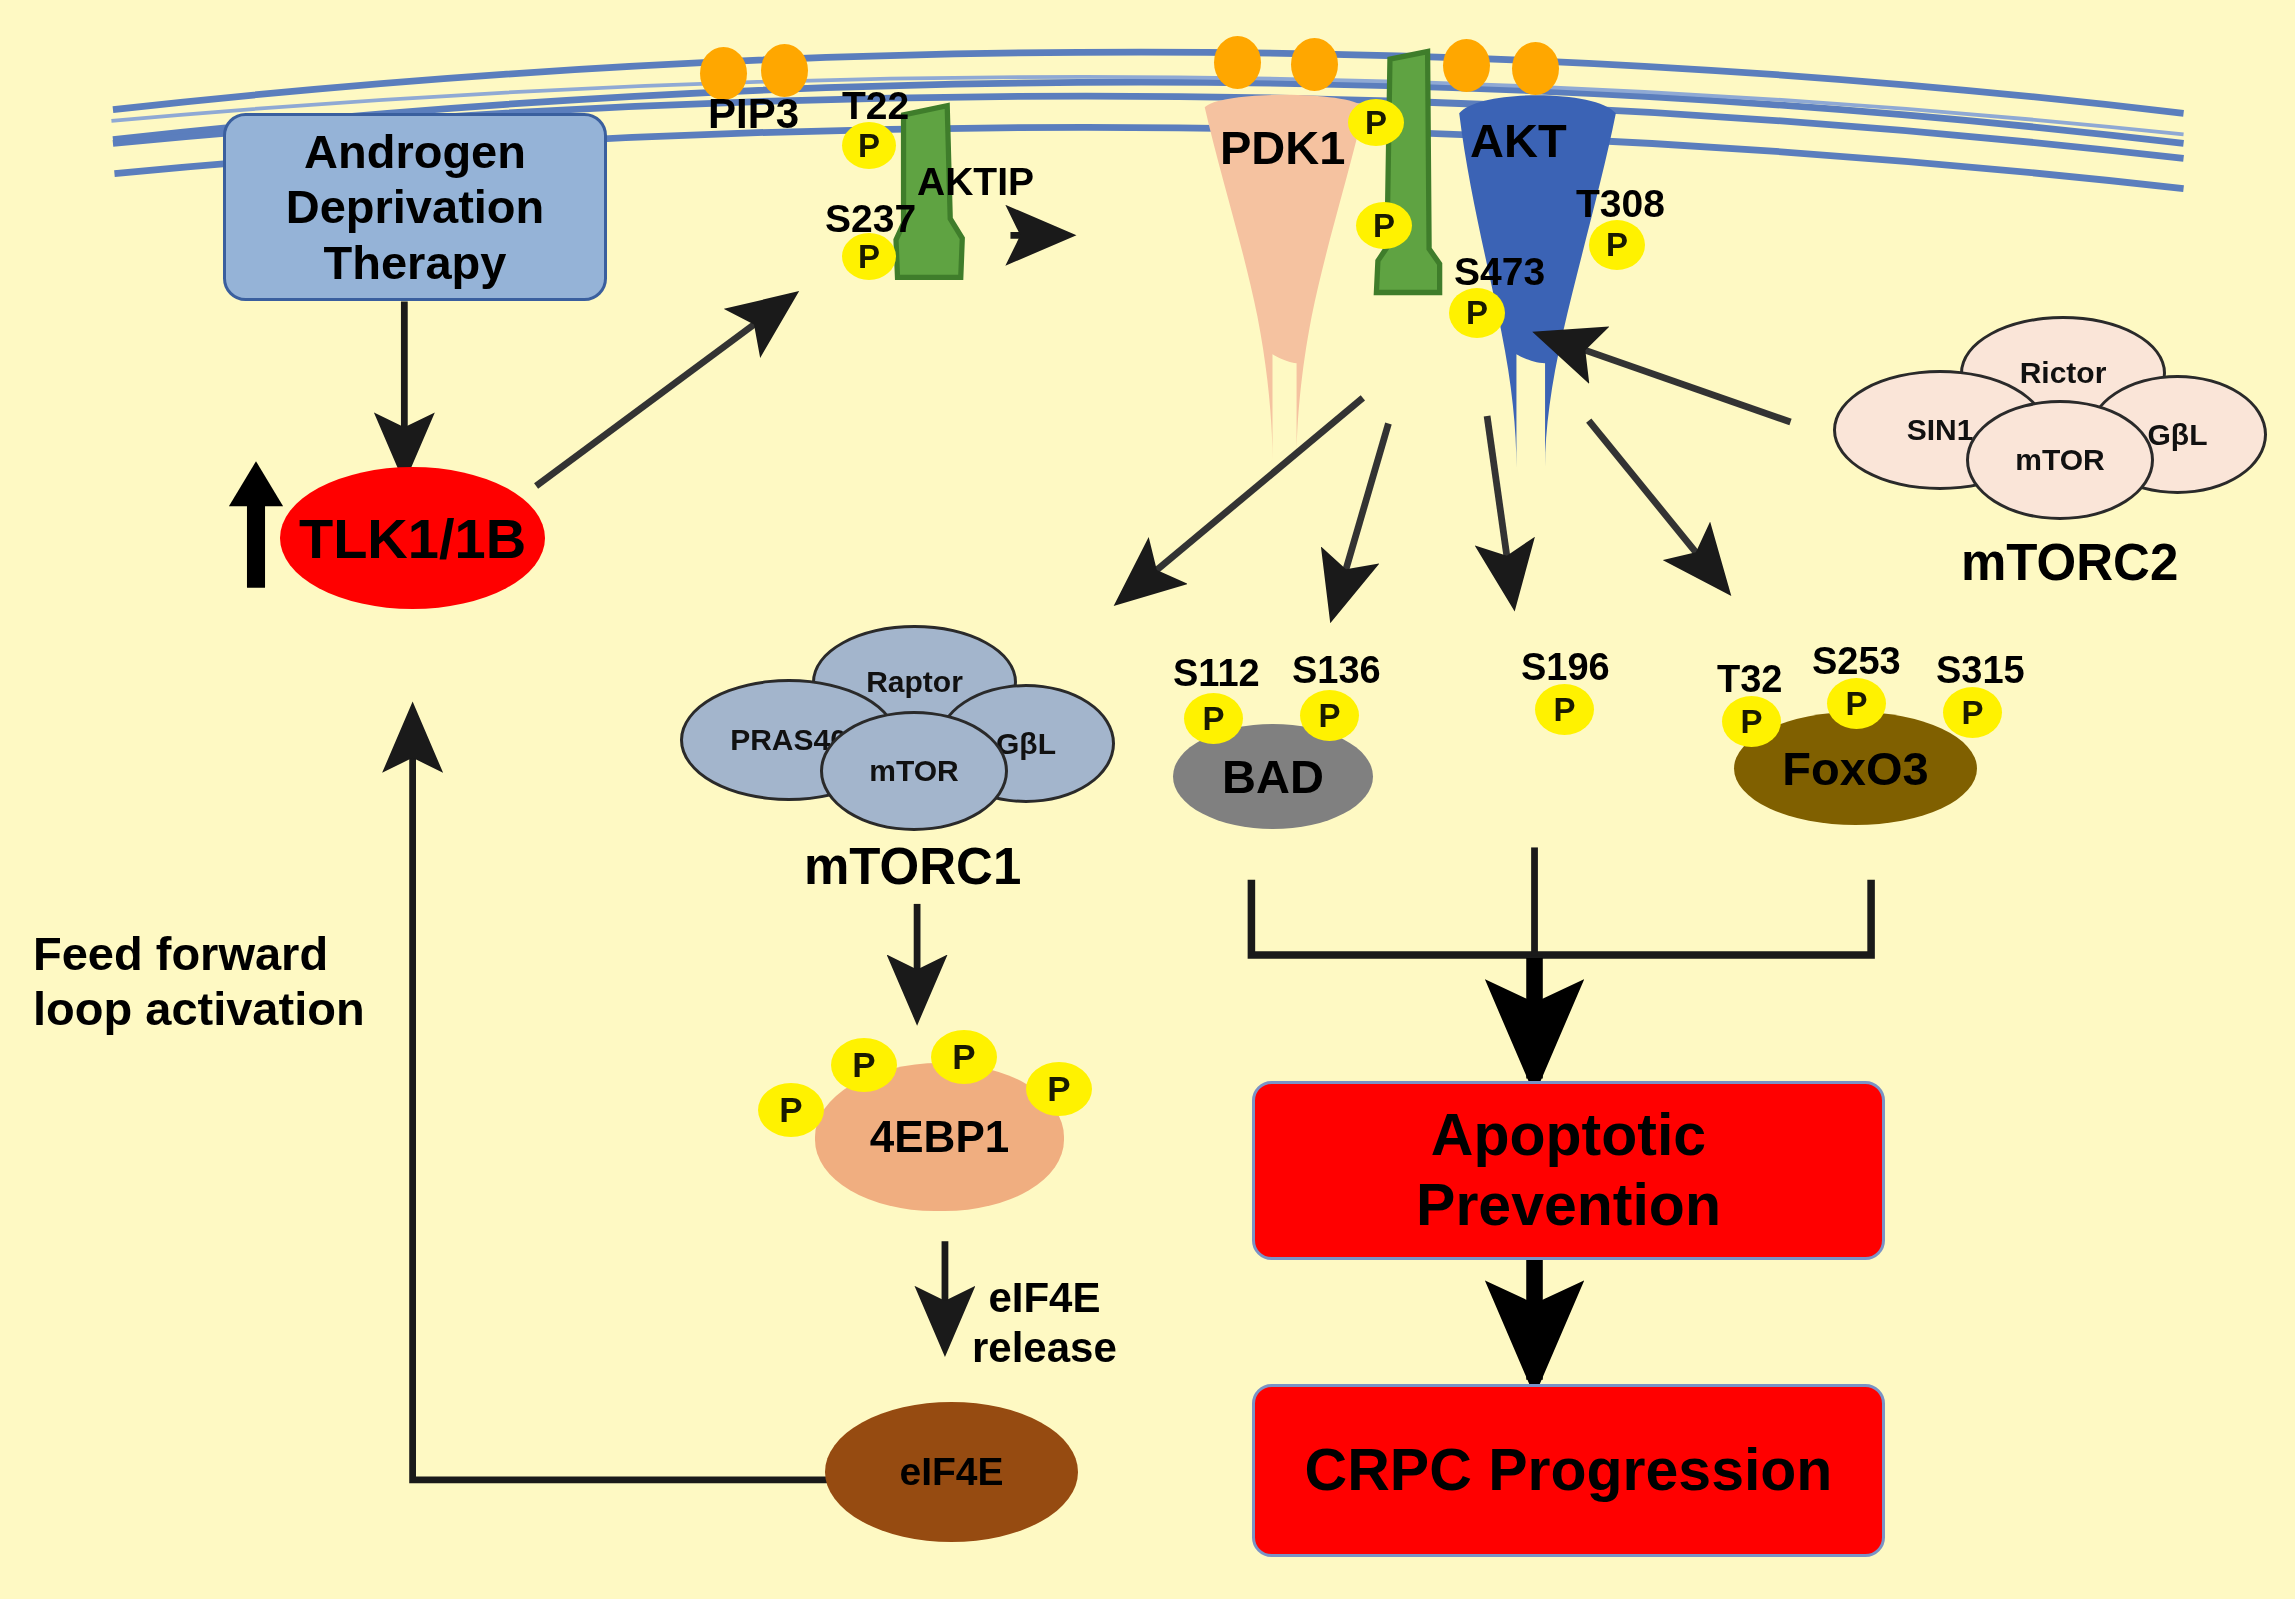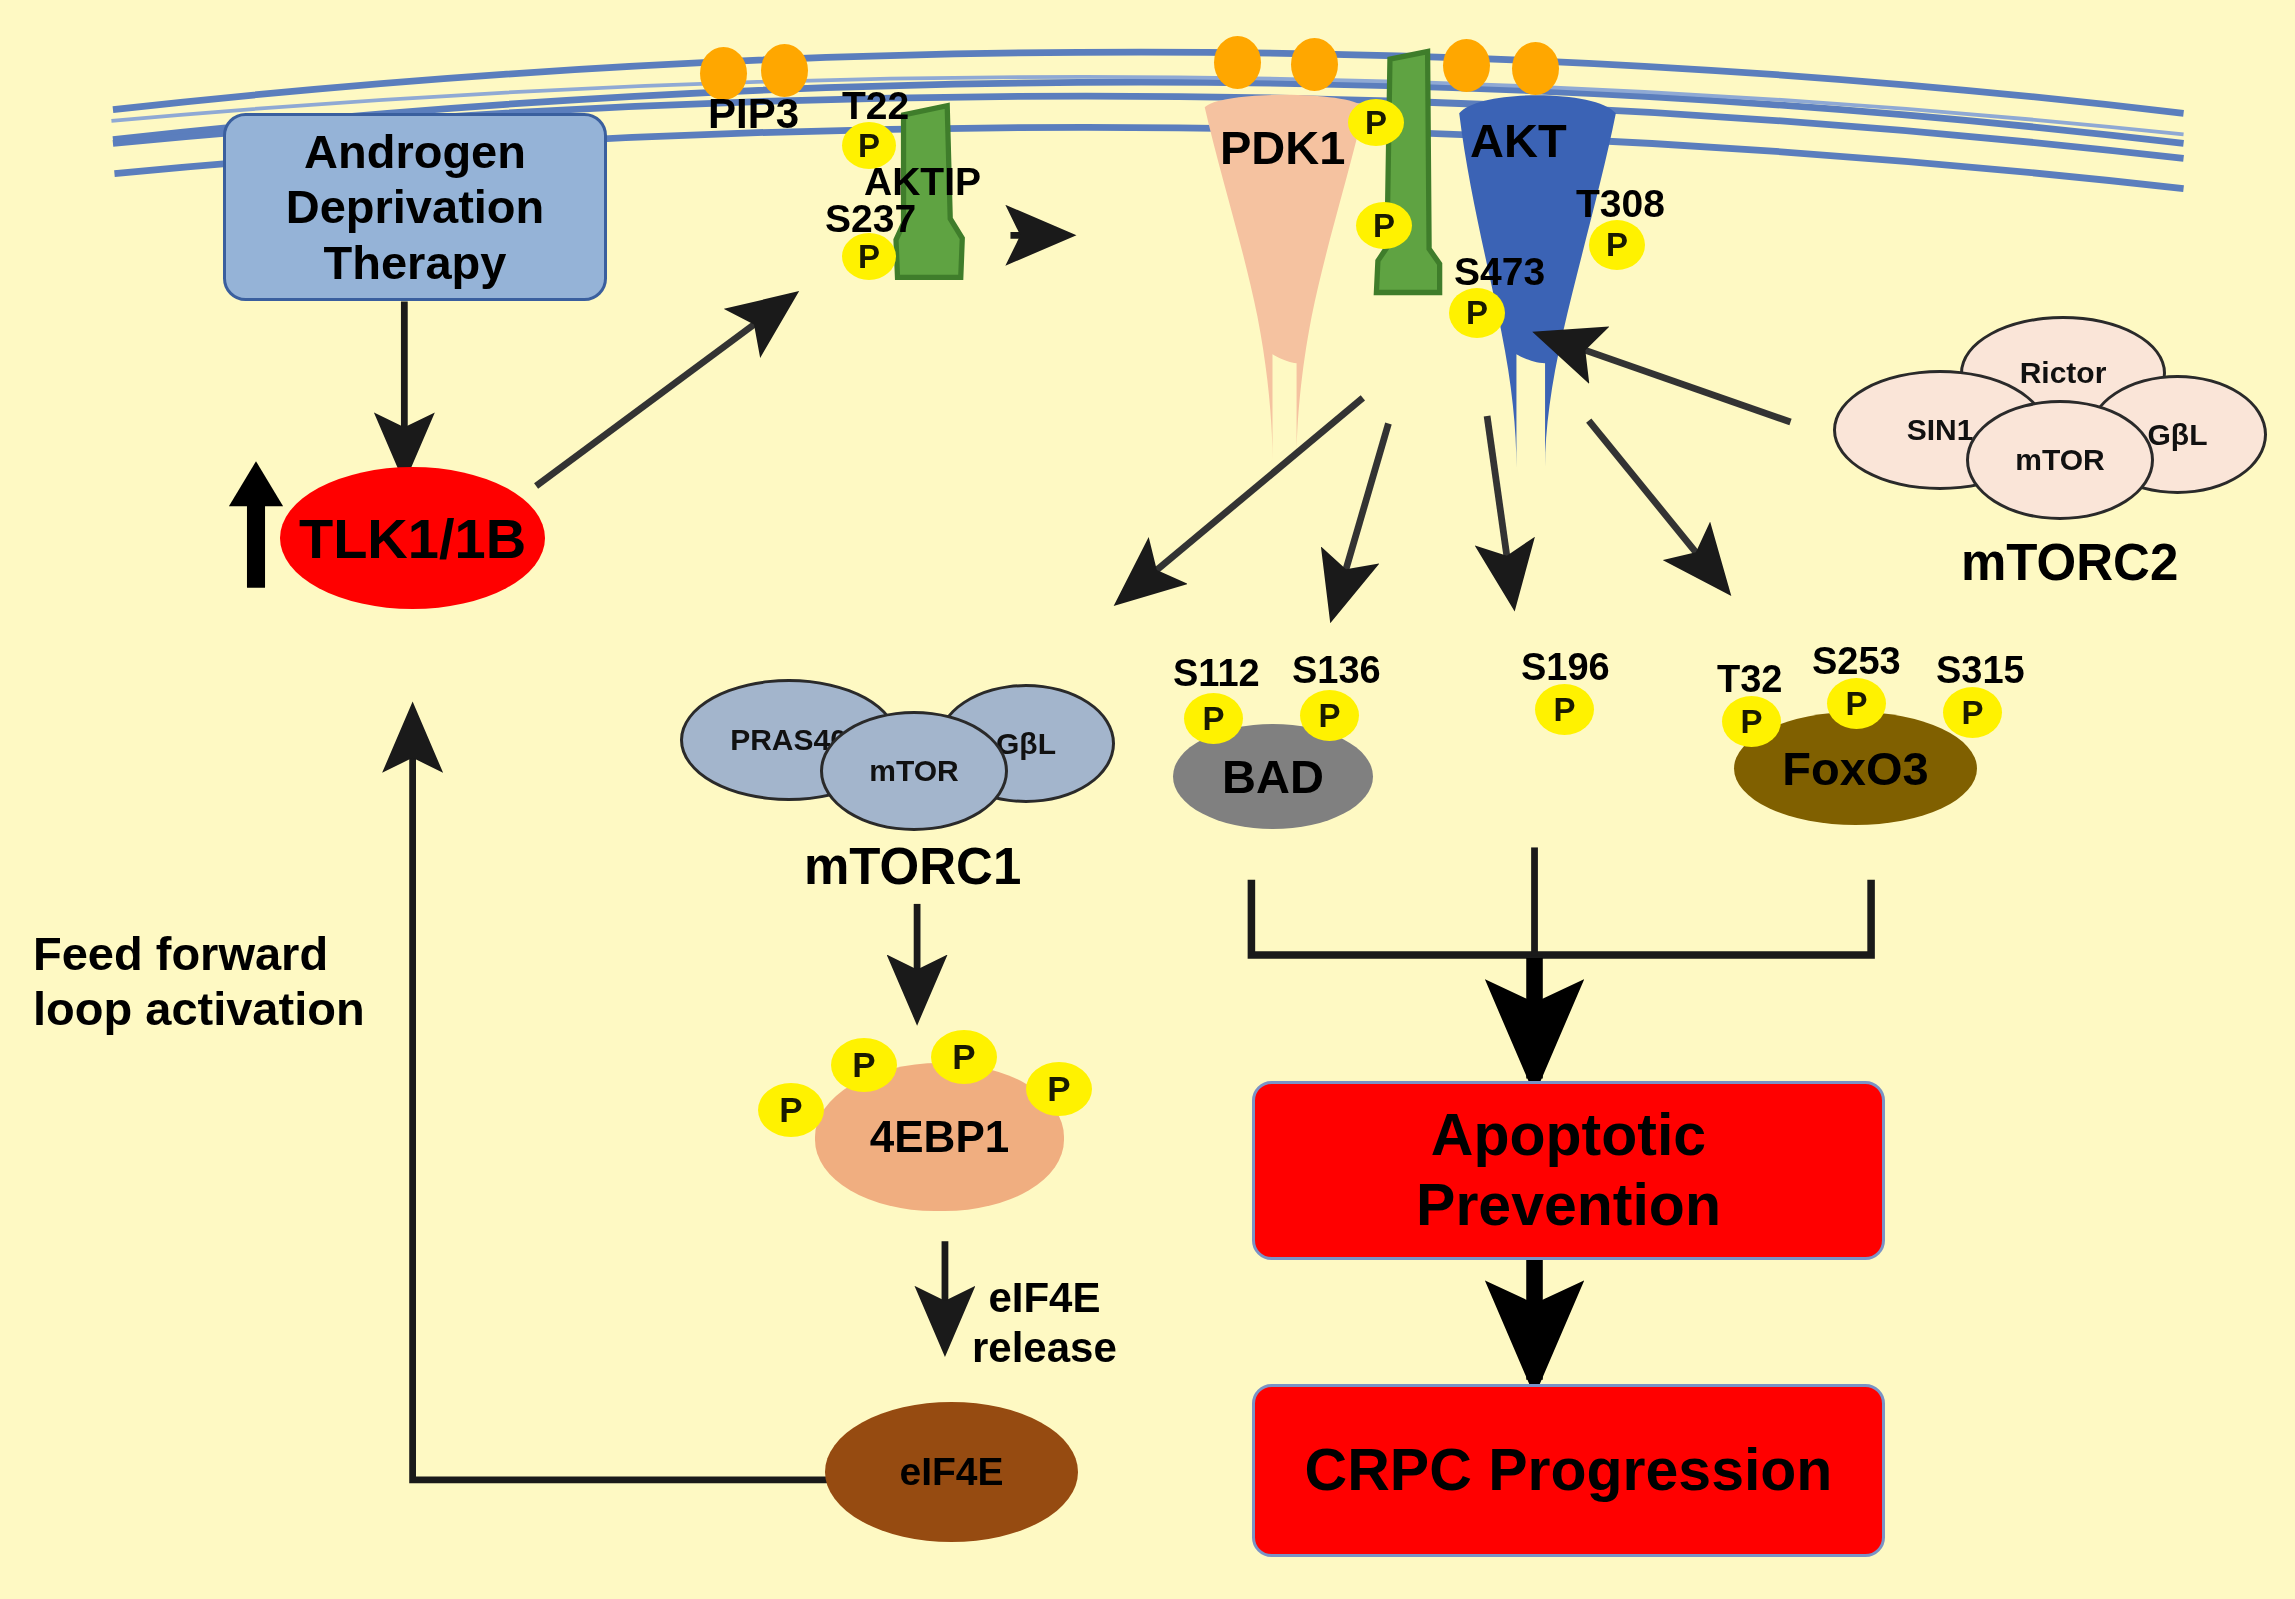--- a/index.html
+++ b/index.html
@@ -234,21 +234,21 @@
   <div class="lbl" style="left:842px; top:83px; font-size:39px;">T22</div>
   <div class="pbadge" style="left:842px; top:122px; width:54px; height:47px; font-size:33px;">
     <span>P</span>
   </div>
 
   <div class="lbl" style="left:825px; top:196px; font-size:39px;">S237</div>
   <div class="pbadge" style="left:842px; top:233px; width:54px; height:47px; font-size:33px;">
     <span>P</span>
   </div>
 
-  <div class="shape-lbl" style="left:864px; top:160px; font-size:39px;">AKTIP</div>
+  <div class="shape-lbl" style="left:917px; top:160px; font-size:39px;">AKTIP</div>
 
   <div class="shape-lbl" style="left:1220px; top:120px; font-size:47px;">PDK1</div>
 
   <div class="pbadge" style="left:1348px; top:99px; width:56px; height:47px; font-size:33px;">
     <span>P</span>
   </div>
   <div class="pbadge" style="left:1356px; top:202px; width:56px; height:47px; font-size:33px;">
     <span>P</span>
   </div>
 
@@ -278,20 +278,23 @@
     <div class="cplx-ell c2" style="left:258px; top:59px; width:179px; height:119px; font-size:30px;">
       <span>GβL</span>
     </div>
     <div class="cplx-ell c2" style="left:136px; top:84px; width:188px; height:120px; font-size:30px;">
       <span>mTOR</span>
     </div>
   </div>
   <div class="lbl" style="left:1961px; top:533px; font-size:51px;">mTORC2</div>
 
   <div style="position:absolute; left:678px; top:625px; width:437px; height:226px; z-index:5;">
+    <div class="cplx-ell c1" style="left:134px; top:0px; width:205px; height:114px; font-size:30px;">
+      <span>Raptor</span>
+    </div>
     <div class="cplx-ell c1" style="left:1.5px; top:54px; width:218px; height:122px; font-size:30px;">
       <span>PRAS40</span>
     </div>
     <div class="cplx-ell c1" style="left:259px; top:59px; width:178px; height:119px; font-size:30px;">
       <span>GβL</span>
     </div>
     <div class="cplx-ell c1" style="left:142px; top:86px; width:188px; height:120px; font-size:30px;">
       <span>mTOR</span>
     </div>
   </div>

